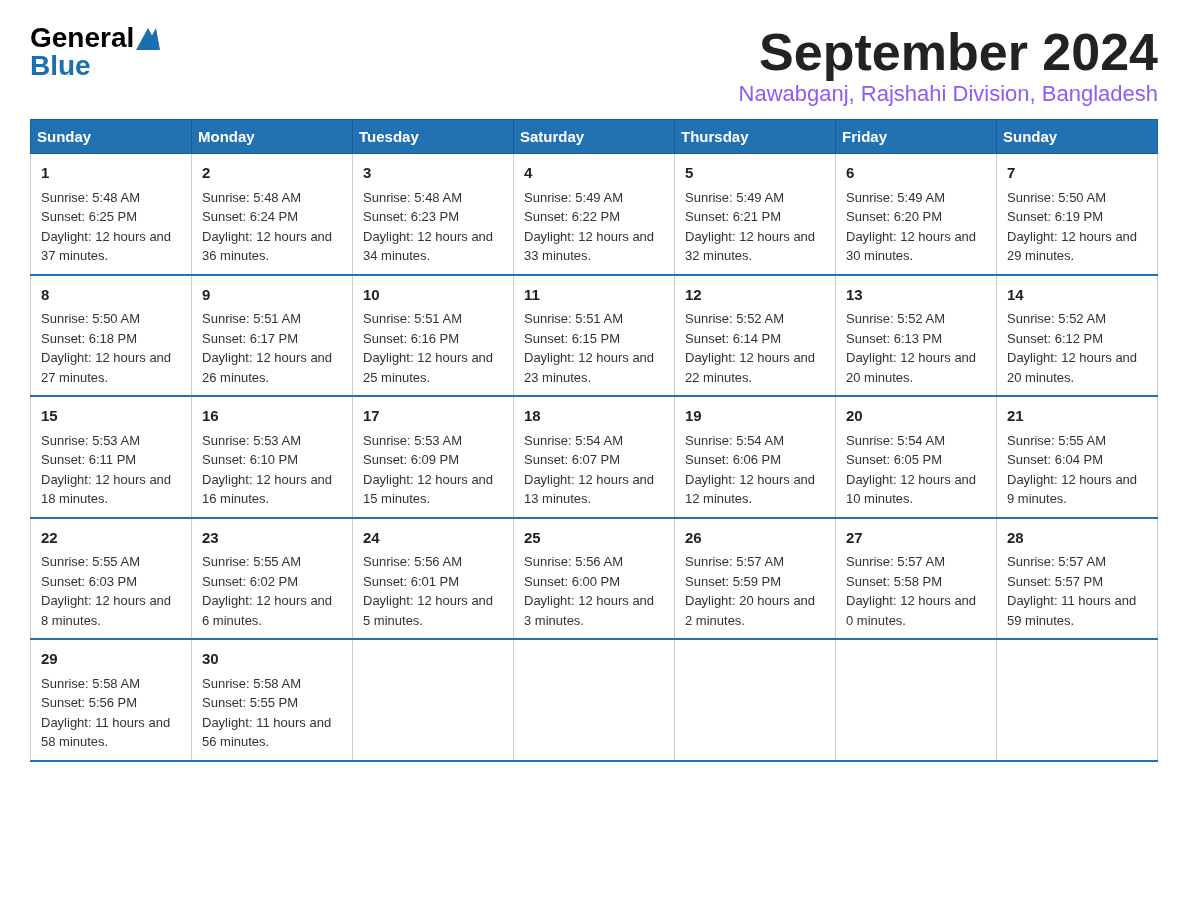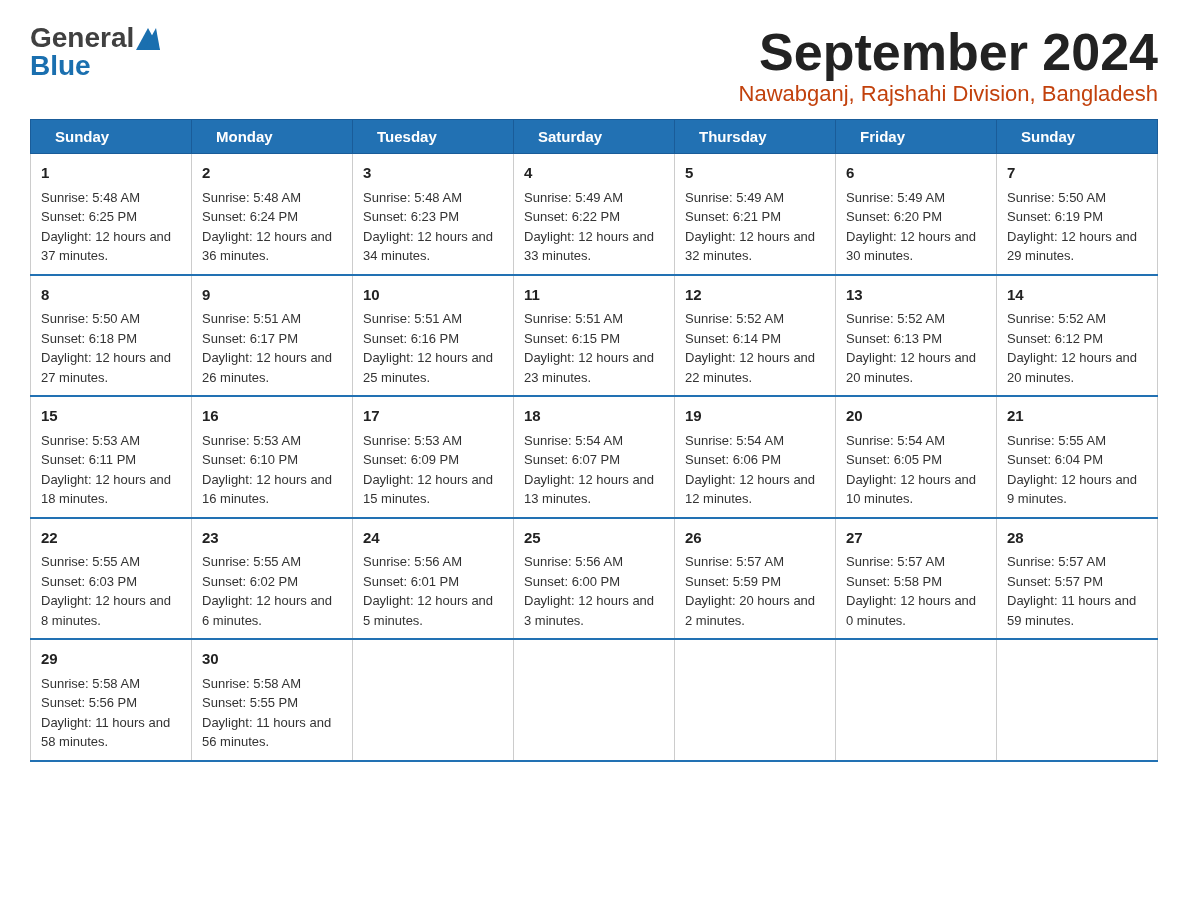--- a/index.html
+++ b/index.html
@@ -21,33 +21,33 @@
     }
     .title-block h1 {
       font-size: 52px;
       font-weight: bold;
       color: #222;
       line-height: 1.1;
     }
     .title-block h2 {
       font-size: 22px;
       font-weight: normal;
-      color: #c2410c;
+      color: #8b5cf6;
     }
     .calendar {
       width: 100%;
       border-collapse: collapse;
       margin-top: 6px;
     }
     .calendar thead tr th {
       background-color: #2271b3;
       color: #fff;
       font-size: 15px;
       font-weight: bold;
-      padding: 8px 24px;
+      padding: 8px 6px;
       text-align: left;
       border: 1px solid #1a5c99;
     }
     .calendar tbody tr td {
       border: 1px solid #ccc;
       vertical-align: top;
       padding: 8px 10px;
       font-size: 13px;
       color: #333;
       min-width: 150px;
@@ -73,21 +73,21 @@
       flex-direction: column;
       line-height: 1;
     }
     .logo-top {
       display: flex;
       align-items: center;
     }
     .logo-word-general {
       font-size: 28px;
       font-weight: bold;
-      color: #404040;
+      color: #000000;
     }
     .logo-word-blue {
       font-size: 28px;
       font-weight: bold;
       color: #1a6faf;
       margin-top: 0px;
     }
   </style>
 </head>
 <body>

